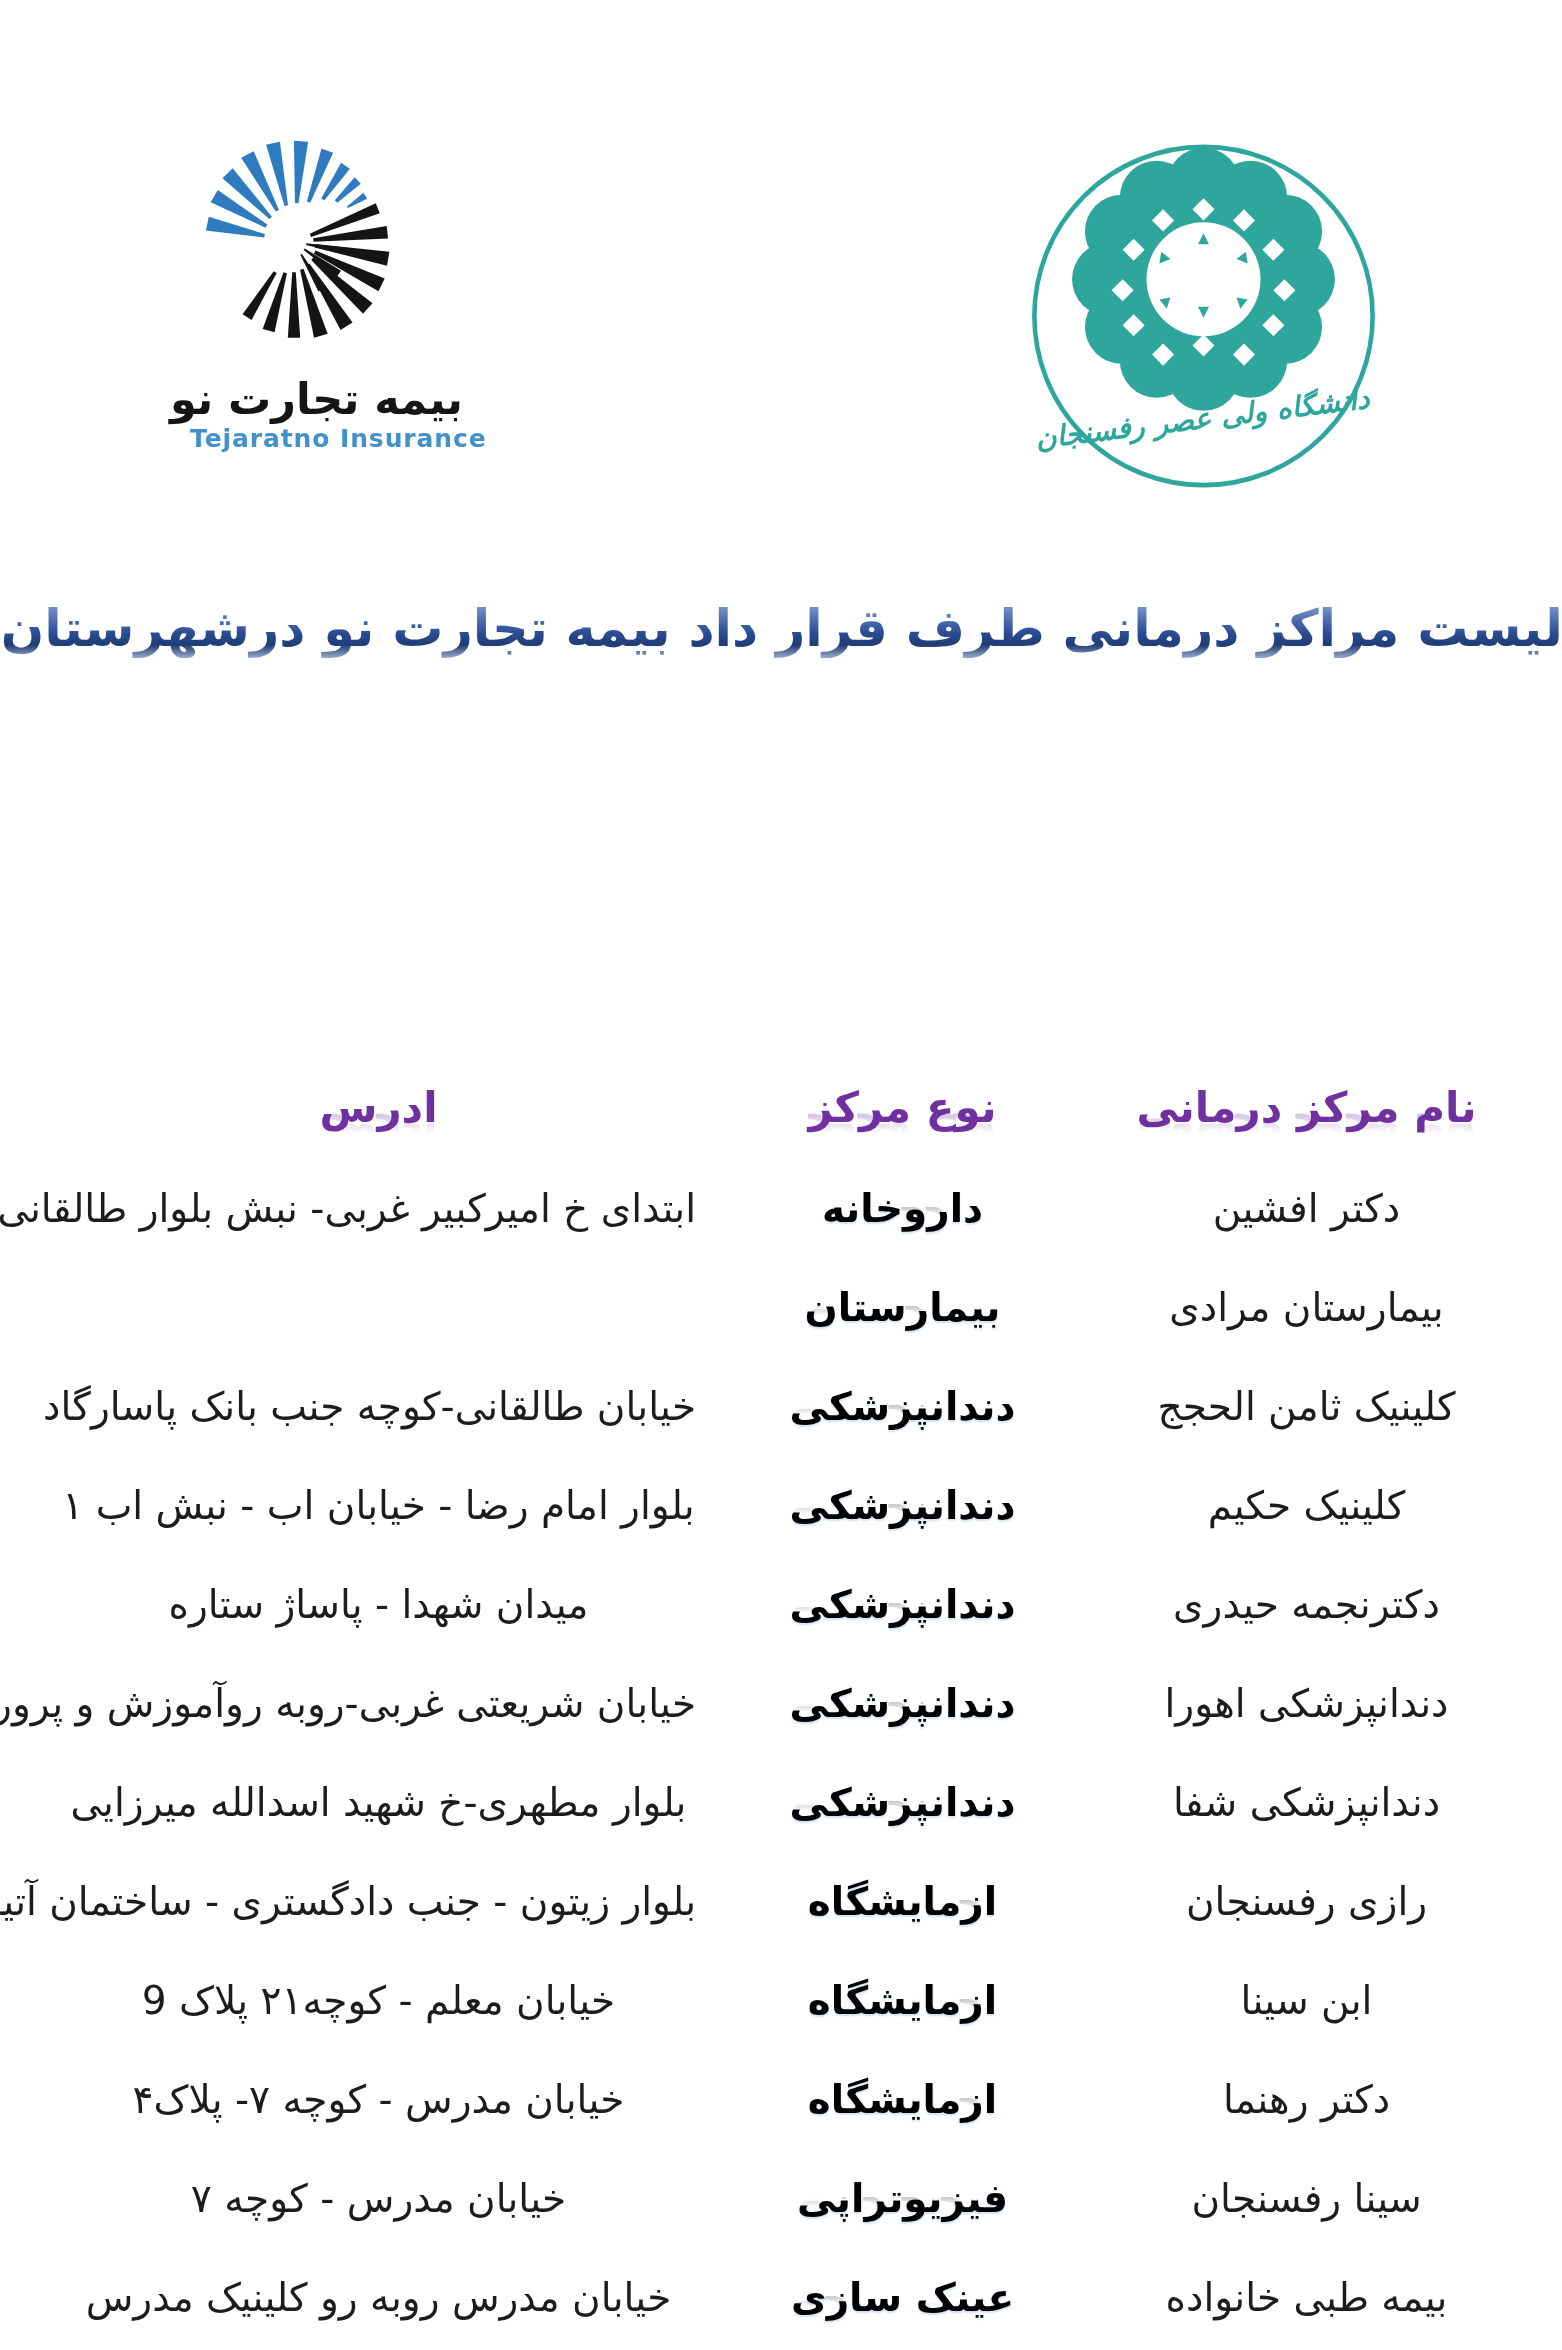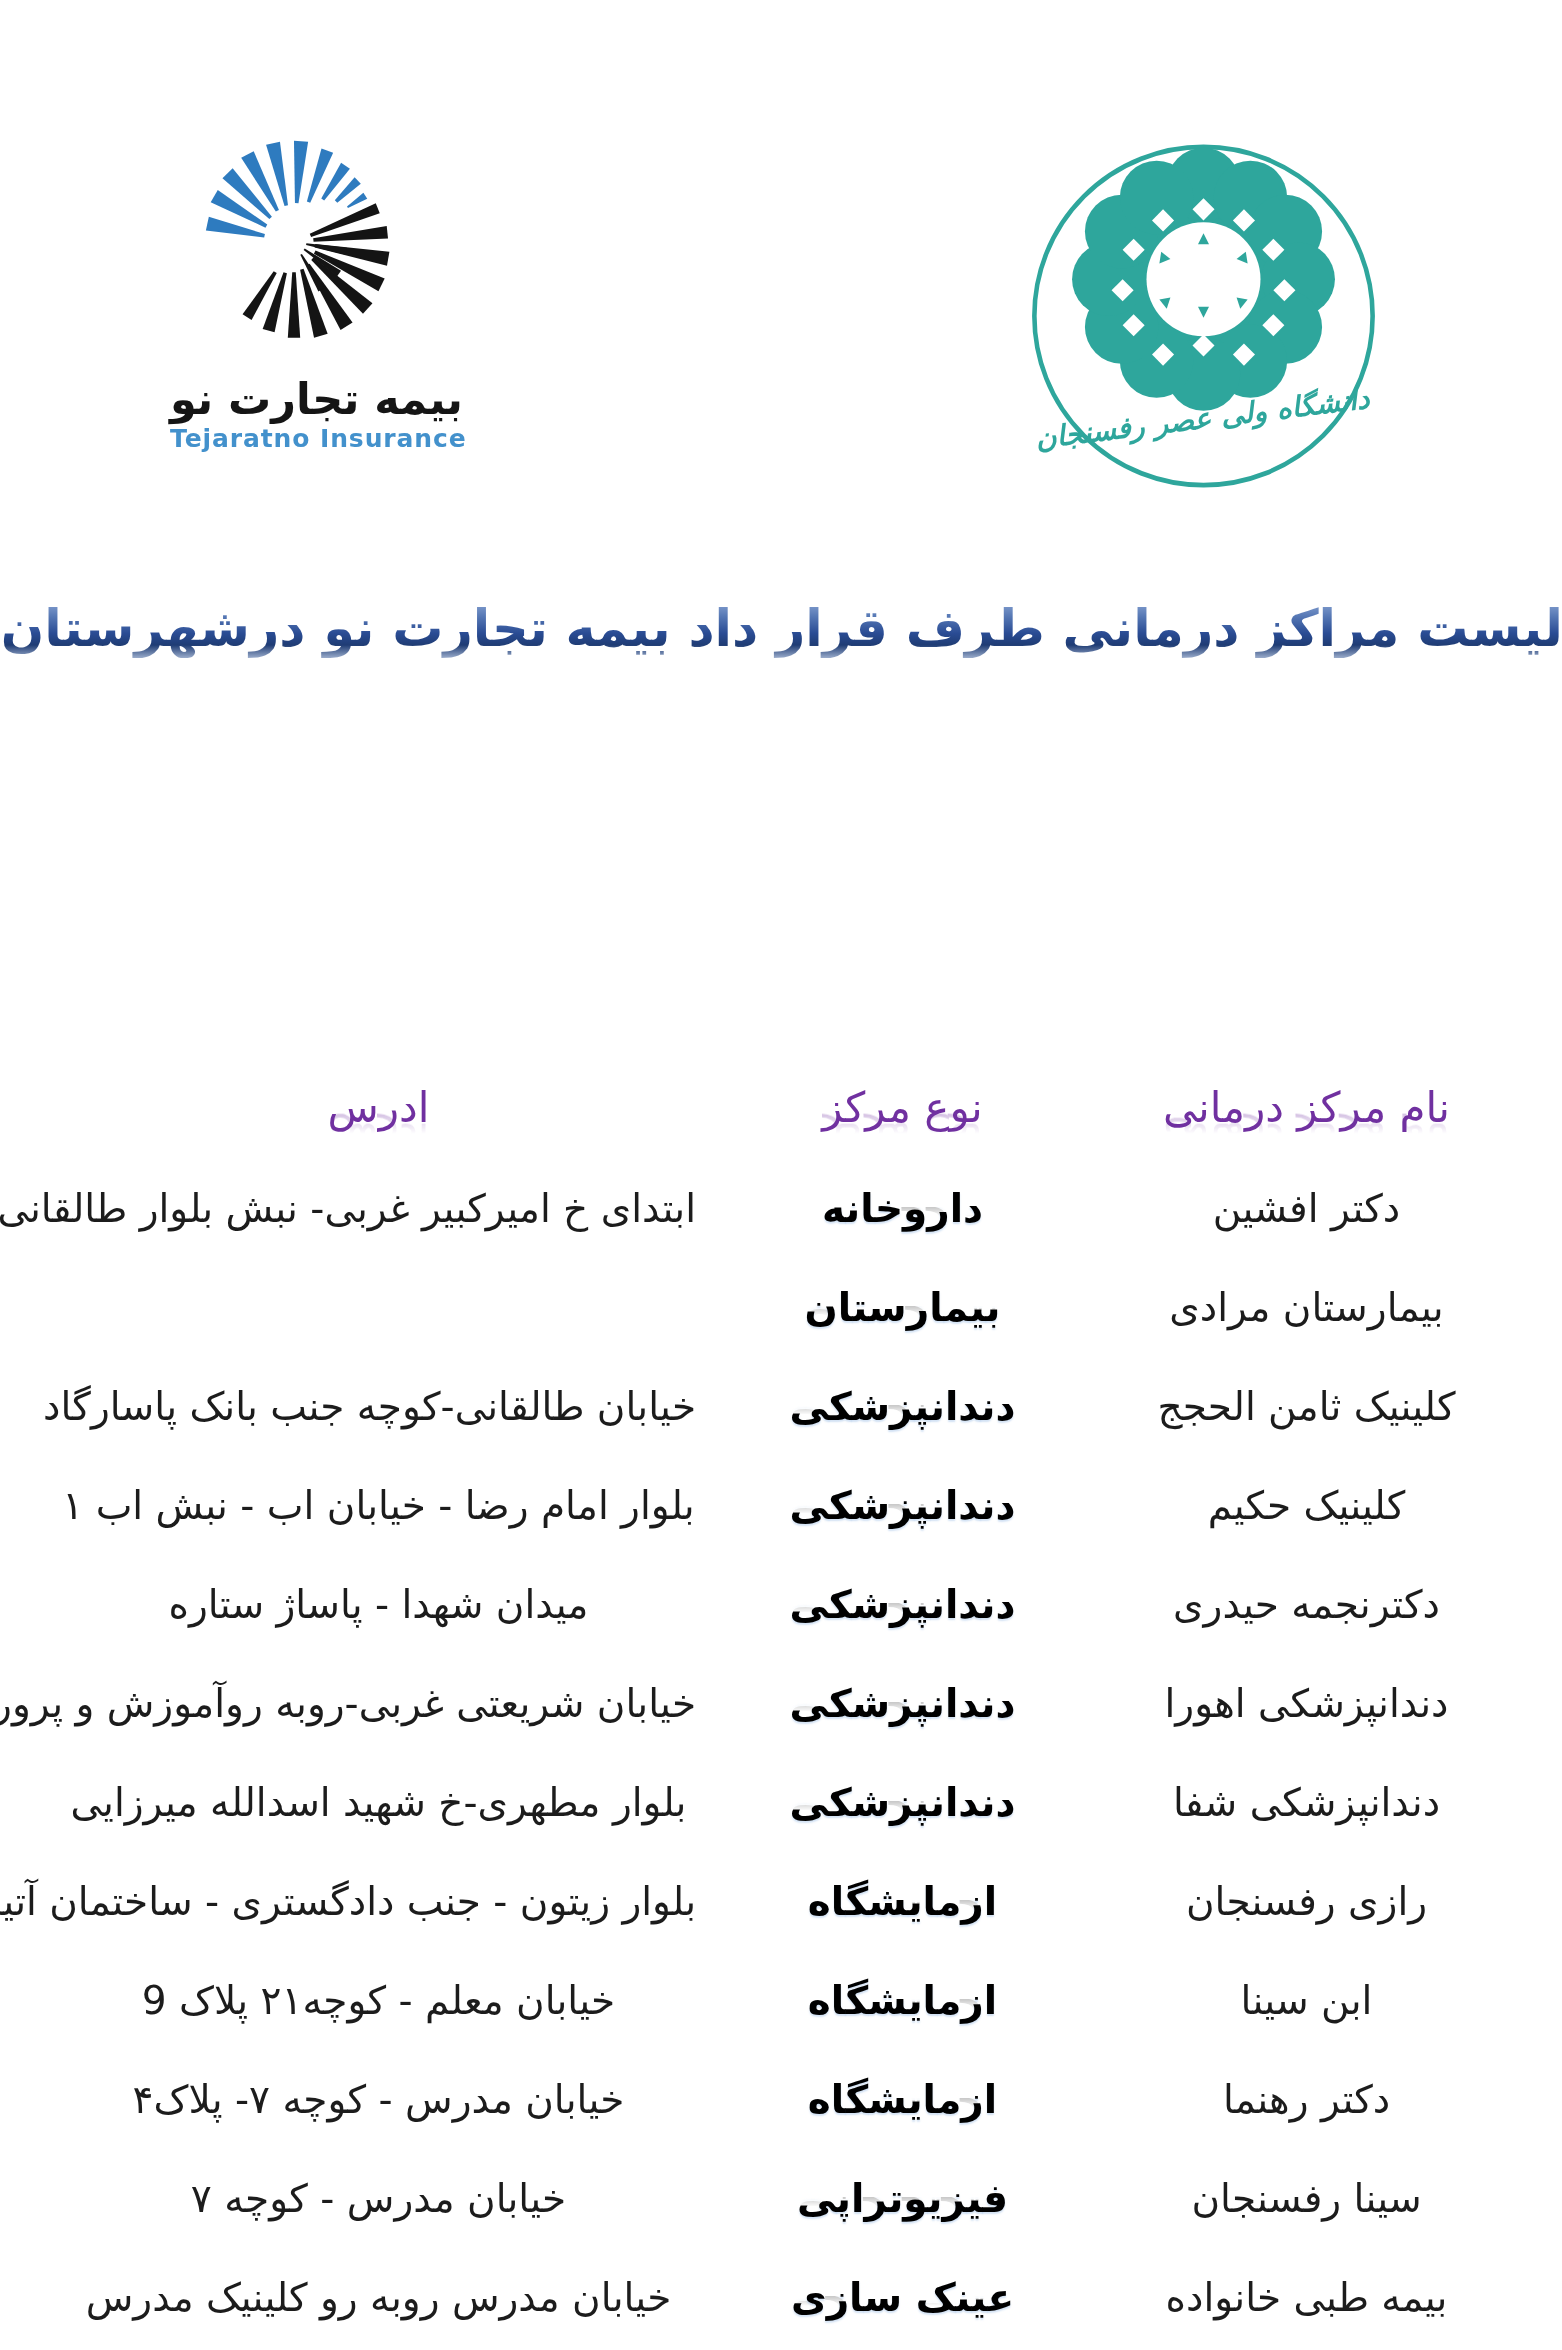--- a/index.html
+++ b/index.html
@@ -12,21 +12,21 @@
   
   .tejaratno-logo{
     position:absolute;left:170px;top:118px;width:294px;
     display:flex;flex-direction:column;align-items:flex-start;
   }
   .tejaratno-fa{
     direction:rtl;font-size:43px;font-weight:bold;color:#151515;
     line-height:1.05;margin-top:1.8px;letter-spacing:0px;white-space:nowrap;
   }
   .tejaratno-en{
-    font-size:25px;font-weight:bold;color:#4391cc;letter-spacing:0.9px;white-space:nowrap;margin-top:1.8px;
+    font-size:25px;font-weight:bold;color:#4391cc;letter-spacing:0.9px;white-space:nowrap;margin-top:1.8px;margin-left:20px;
   }
   .uni-logo{position:absolute;left:1027px;top:134px;width:353px;height:364px;}
 
   
   .doc-title{
     position:absolute;top:599px;left:0;width:100%;
     text-align:center;direction:rtl;
   }
   .doc-title span{
     display:inline-block;white-space:nowrap;
@@ -40,21 +40,21 @@
   
   .centers-table{position:absolute;top:1056px;left:60px;width:1444px;}
   .t-head,.t-row{
     display:grid;grid-template-columns:395px 413px 635px;
     direction:rtl;align-items:center;text-align:center;
   }
   .t-head{height:103px;}
   .t-row{height:99px;}
   .h-cell span{
     display:inline-block;
-    font-size:42px;font-weight:normal;color:#7030a0;white-space:nowrap;
+    font-size:42px;font-weight:bold;color:#7030a0;white-space:nowrap;
     -webkit-box-reflect:below -18.4px linear-gradient(transparent 58%,rgba(70,35,120,0.30));
   }
   .cell{font-size:39px;color:#1c1c1c;direction:rtl;white-space:nowrap;}
   .cell-type span{
     display:inline-block;
     color:#000000;font-weight:bold;
     text-shadow:0 1.8px 1.8px rgba(80,140,210,0.25);
     text-align:right;
     -webkit-box-reflect:below -24px linear-gradient(transparent 78%,rgba(80,140,210,0.22));
   }

